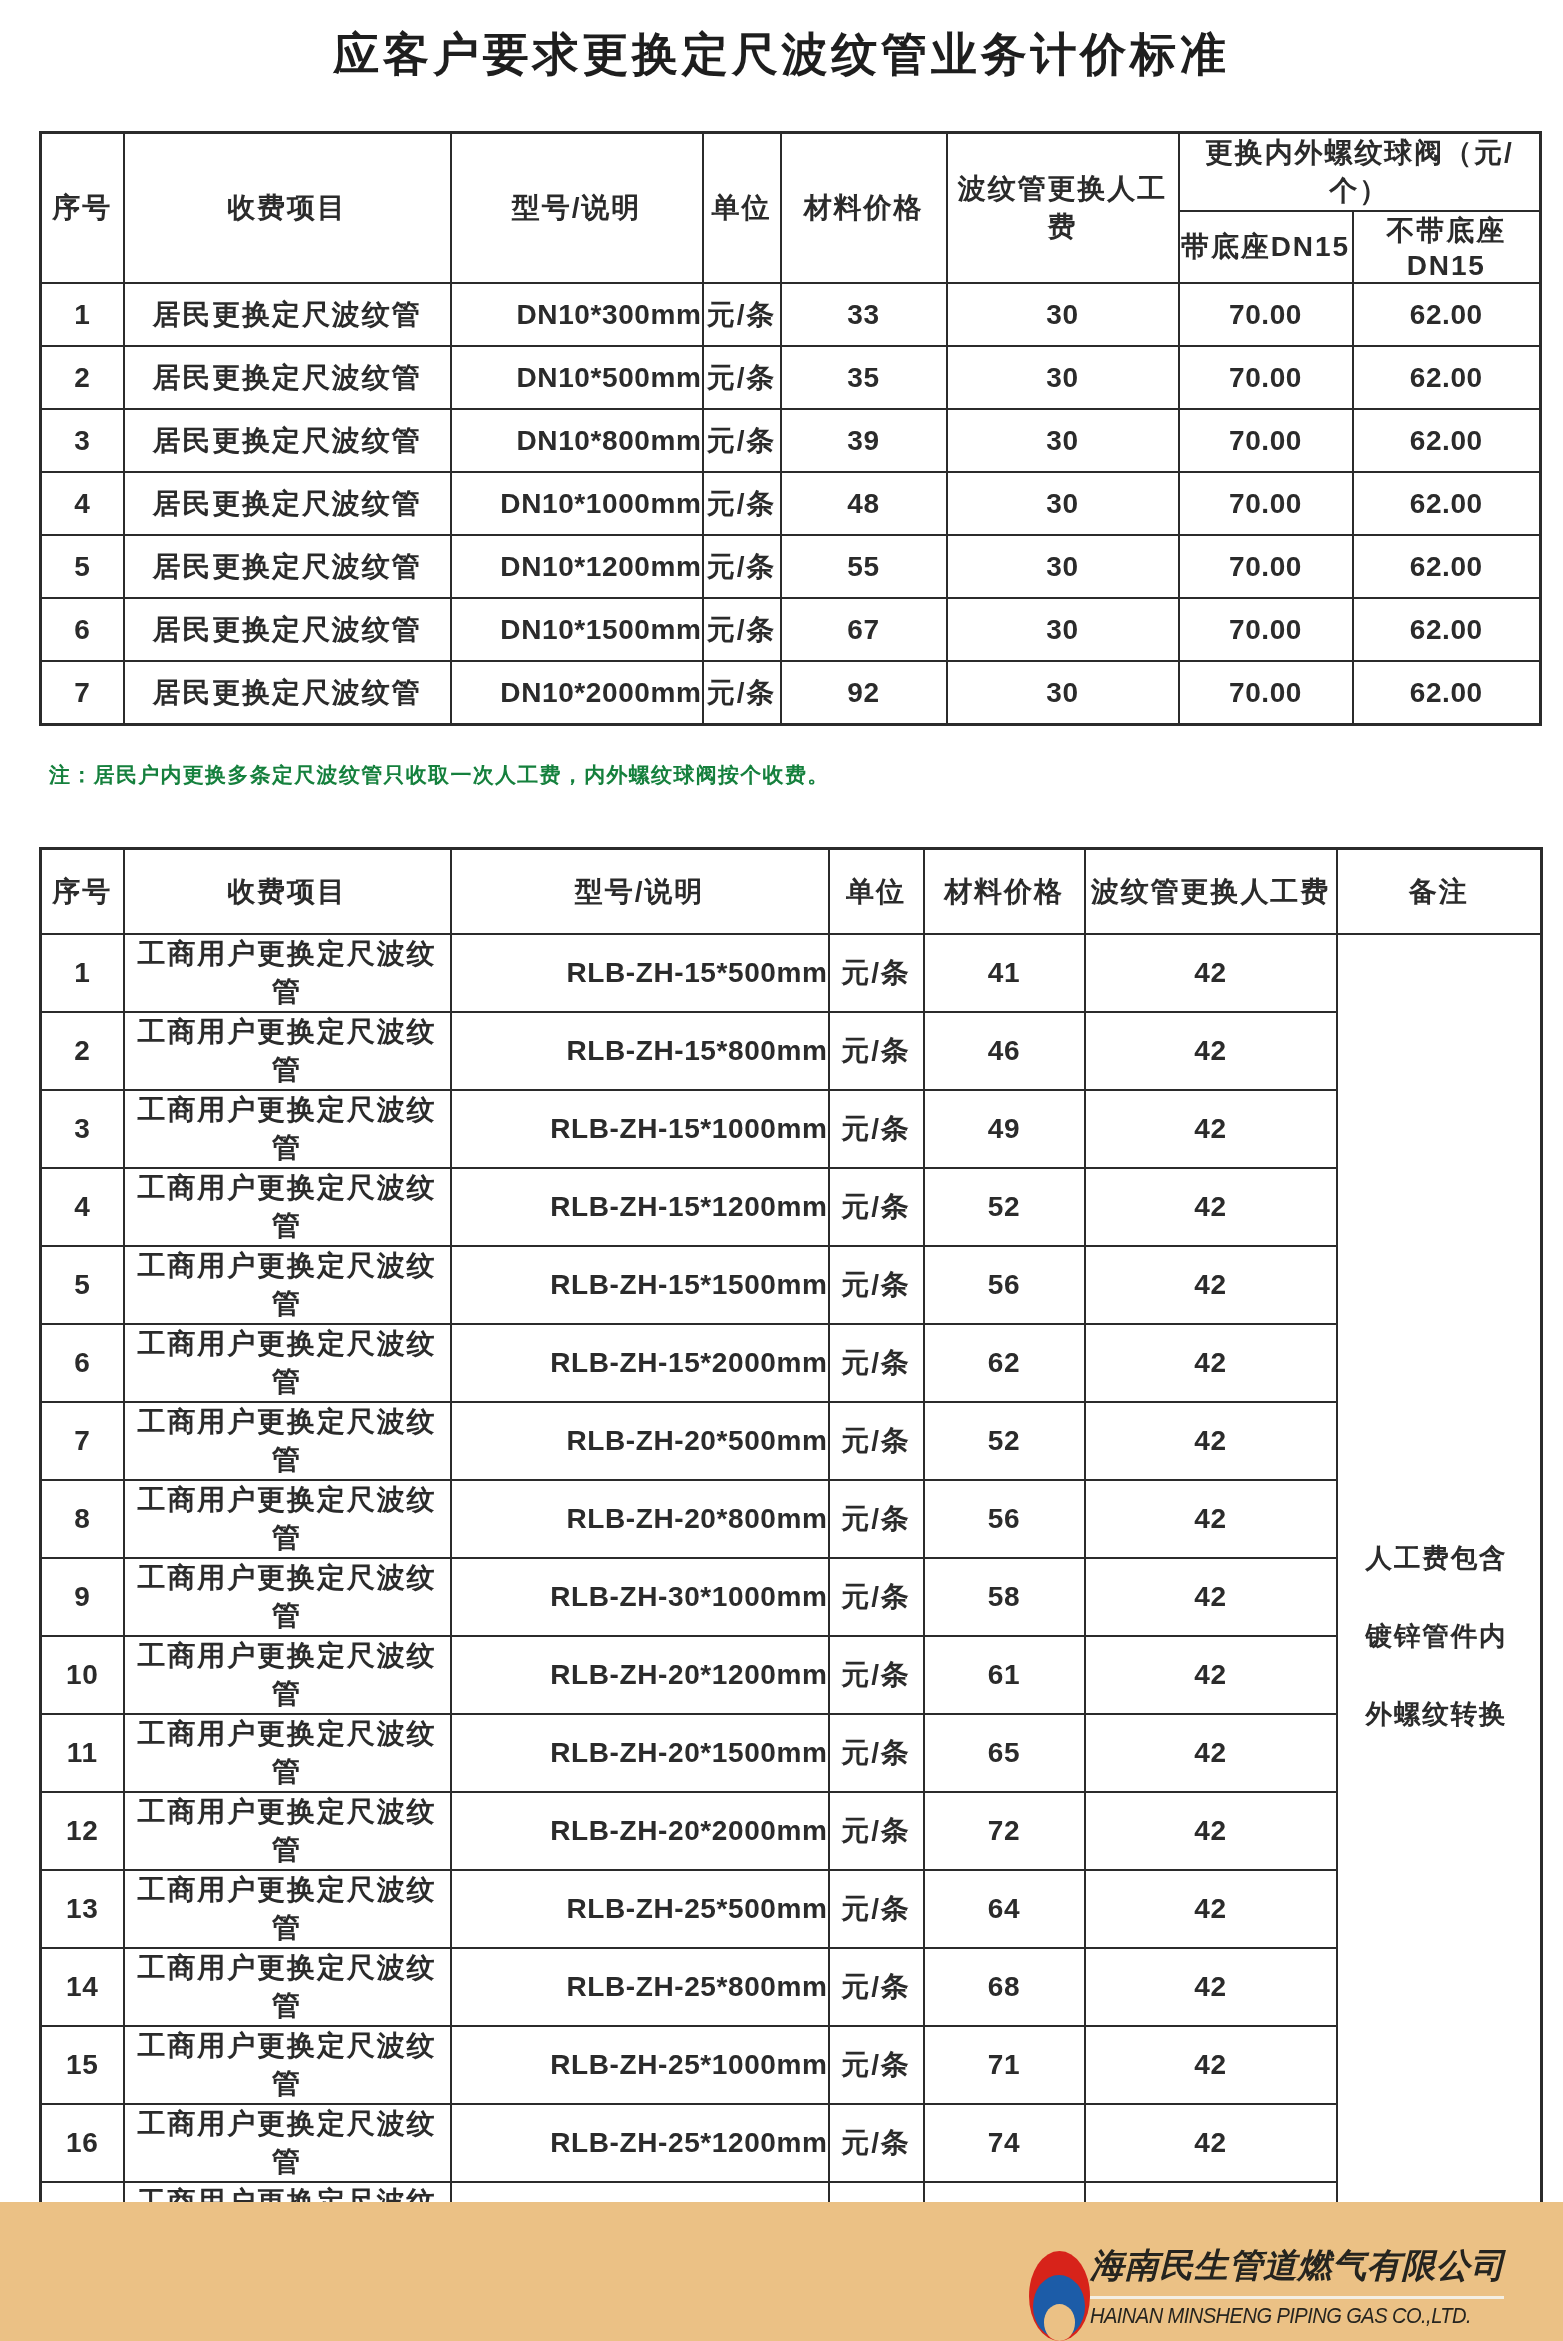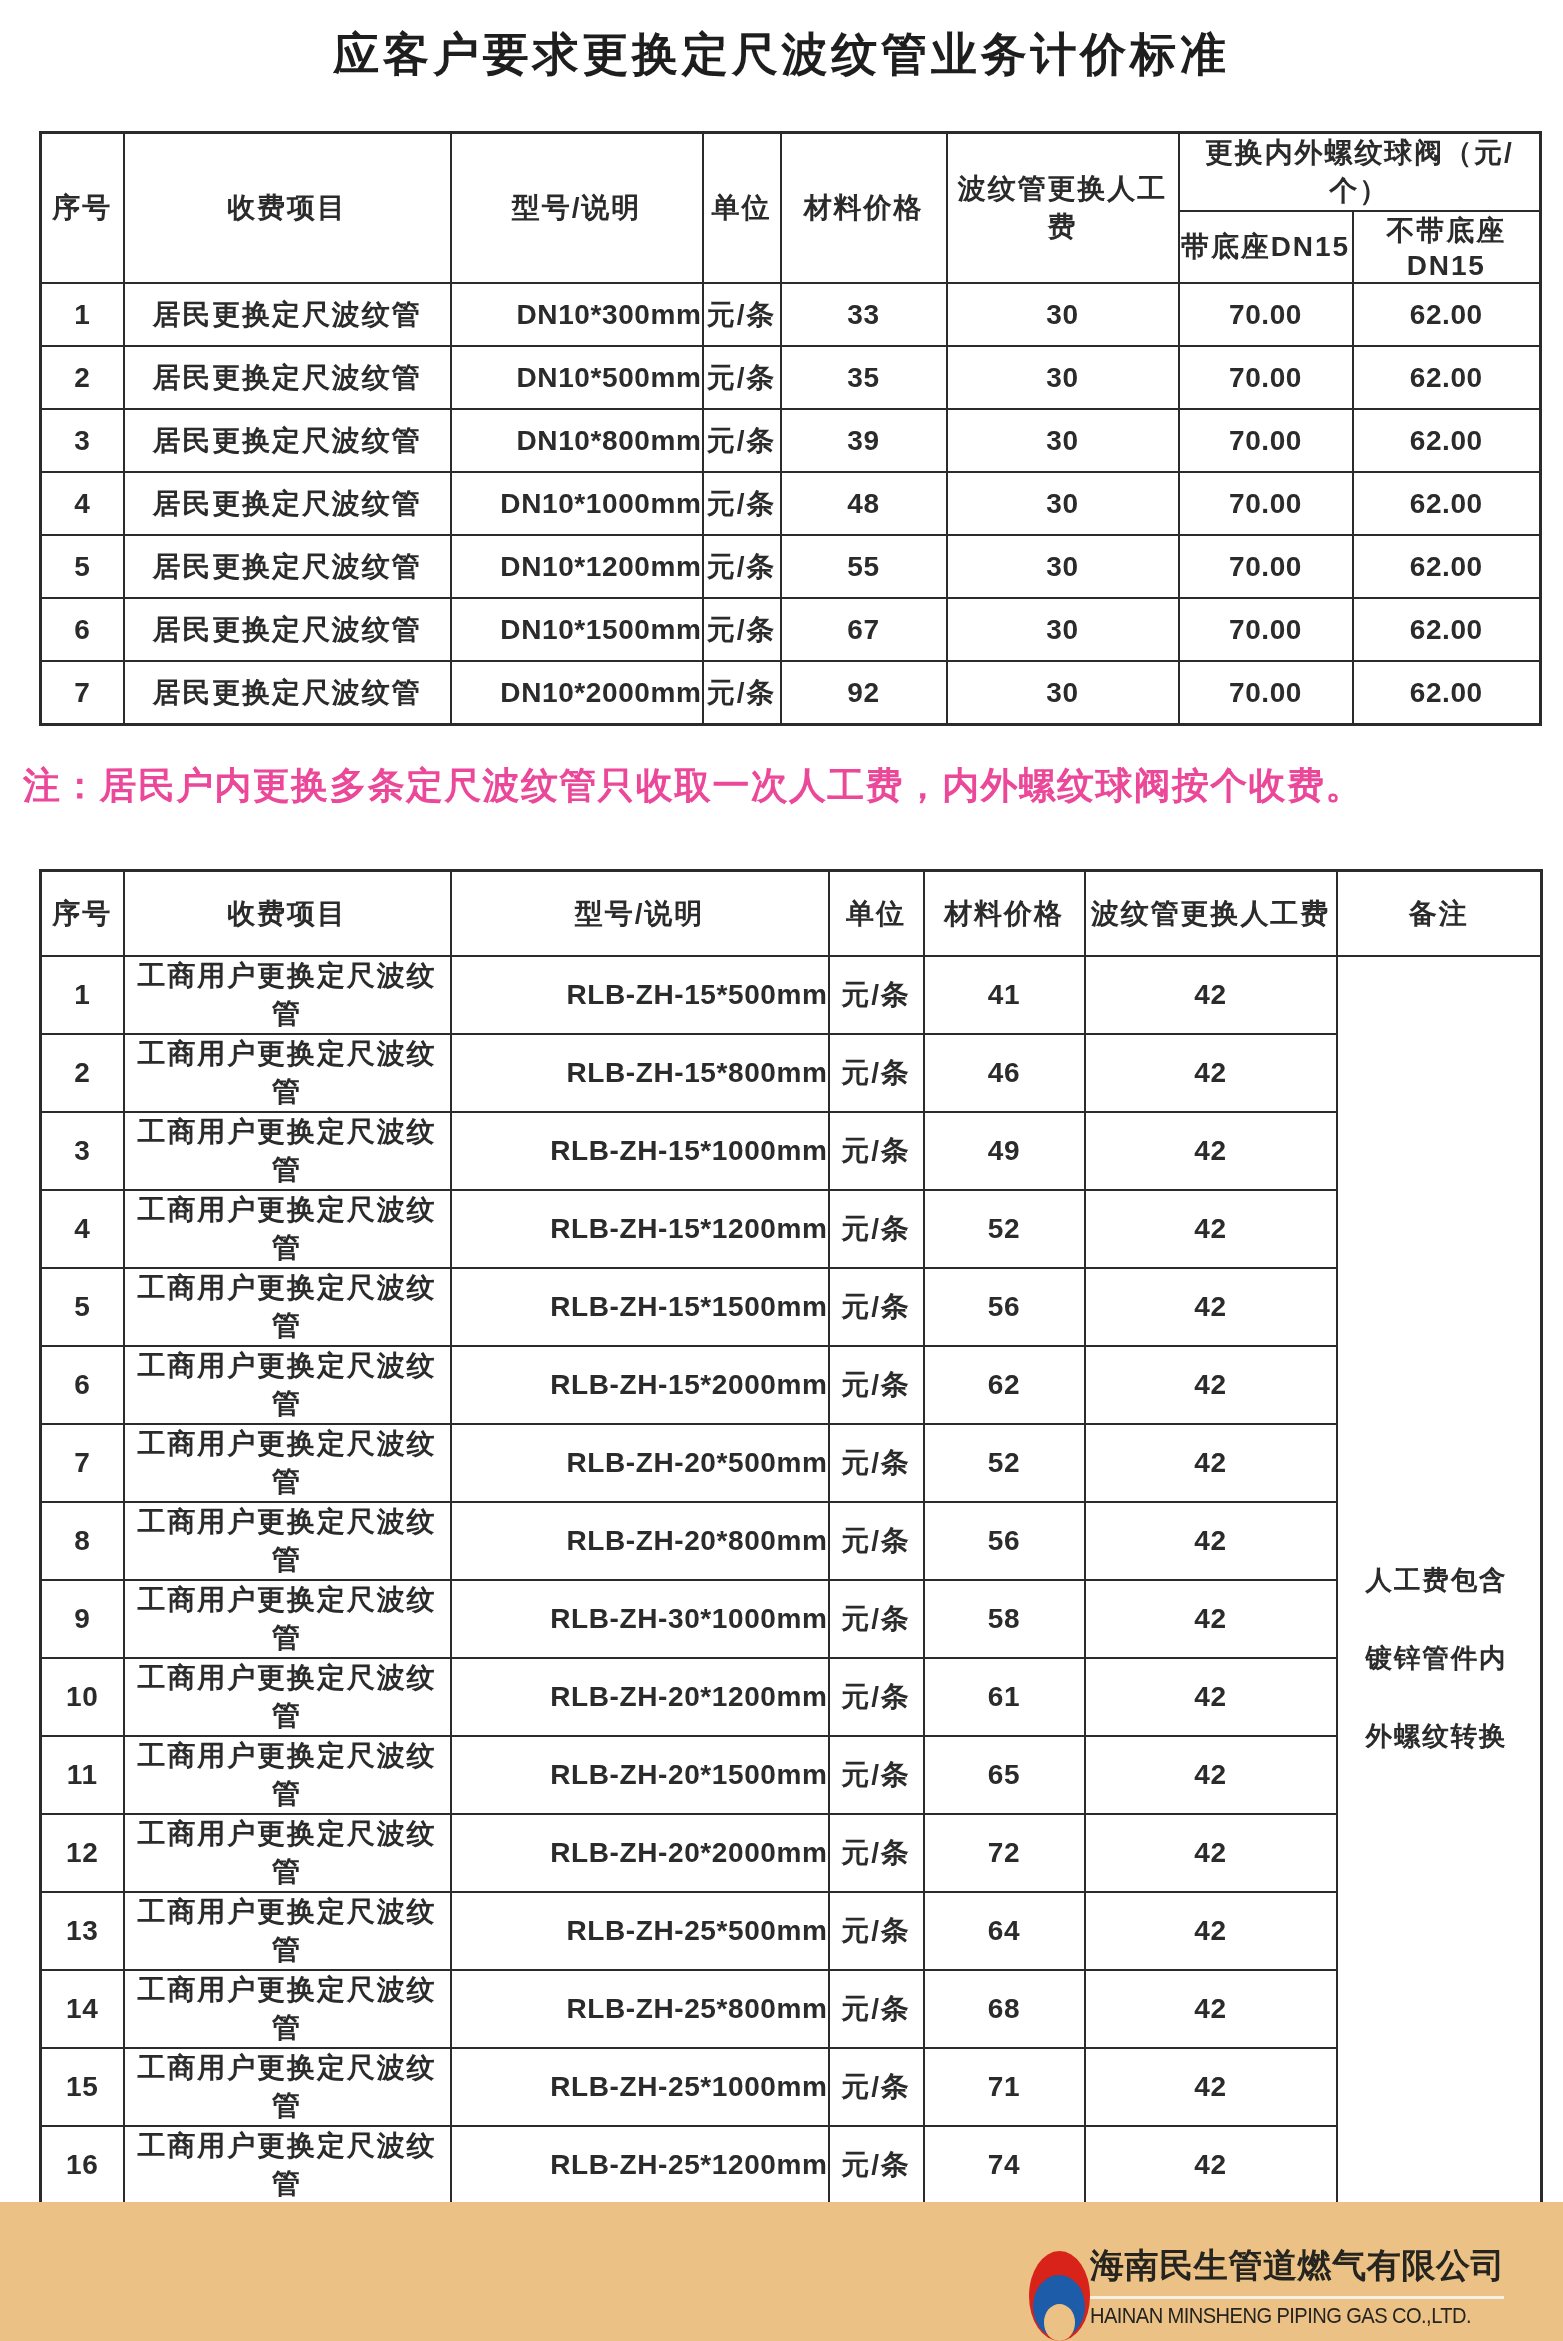--- a/index.html
+++ b/index.html
@@ -46,25 +46,25 @@
   td.num{letter-spacing:0.6px;}
   td.model{letter-spacing:0.6px;text-align:right;}
   td.remark{
     text-align:left;
     padding:0 12.6px 0 28px;
     font-size:26.5px;
     line-height:2.95;
     letter-spacing:1.9px;
   }
   .note{
-    margin:35px 0 0 23px;
-    font-size:37px;
+    margin:35px 0 0 49px;
+    font-size:21px;
     font-weight:700;
     letter-spacing:1.3px;
-    color:#ec4899;
+    color:#15803d;
   }
   .footer-bar{
     position:absolute;
     left:0;bottom:0;
     width:100%;
     height:140px;
     background:#ebc185;
     display:flex;
     justify-content:flex-end;
     align-items:flex-end;
@@ -77,20 +77,21 @@
     margin-bottom:1.3px;
     flex:none;
   }
   .logo .red{position:absolute;left:0;top:0;width:61px;height:90px;border-radius:50%;background:#d7231a;}
   .logo .blue{position:absolute;left:4.4px;top:24px;width:52px;height:63px;border-radius:50%;background:#1c5ca8;}
   .logo .flame{position:absolute;left:14.5px;top:53px;width:31.5px;height:37px;border-radius:50%;background:#ebc185;}
   .cotext{
     width:414px;
     margin-left:0;
     margin-bottom:12.6px;
+    font-style:italic;
   }
   .cotext .cn{
     font-family:"Liberation Serif","DejaVu Serif",serif;
     font-size:34px;
     font-weight:700;
     letter-spacing:0.6px;
     color:#25241f;
     white-space:nowrap;
   }
   .cotext .line{

